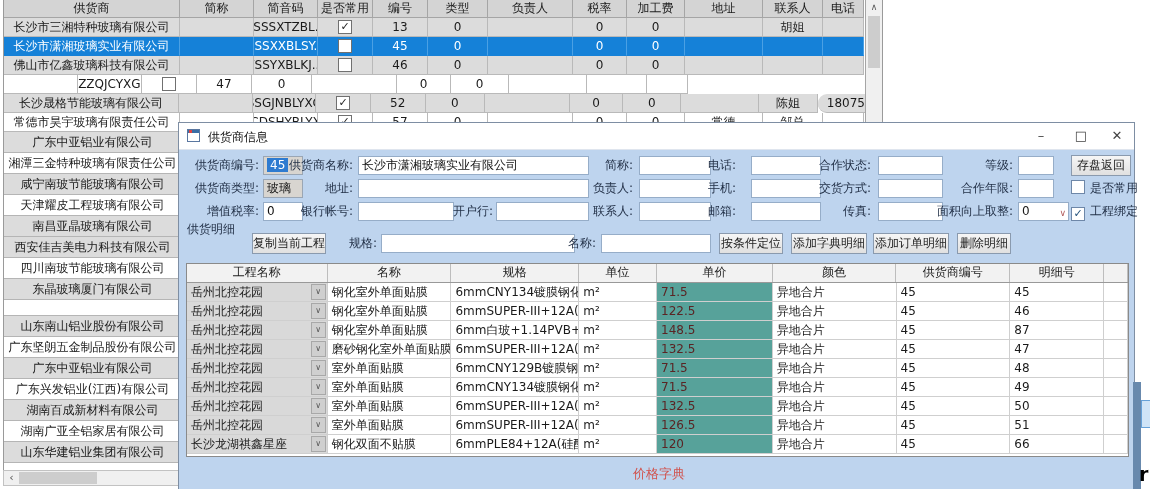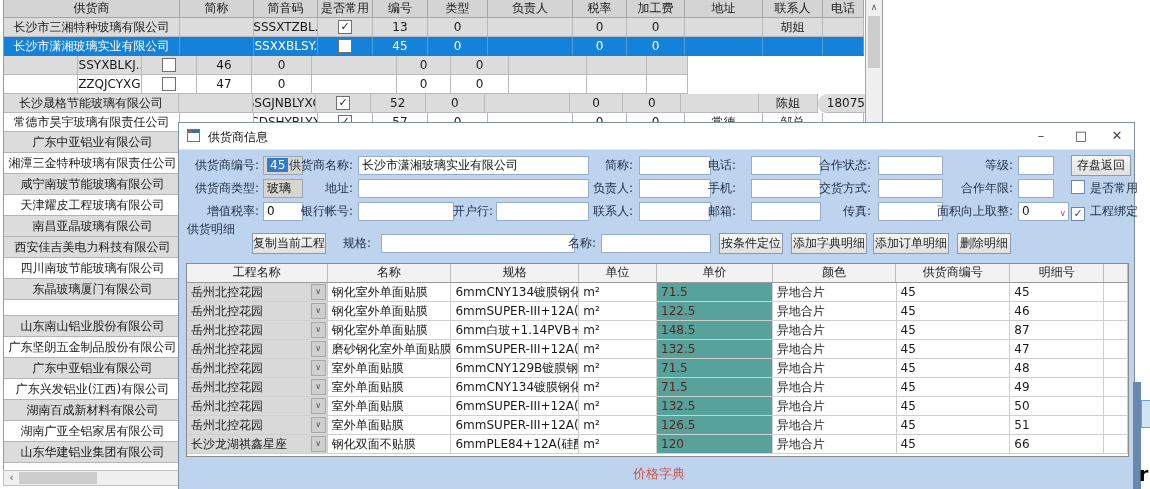--- a/index.html
+++ b/index.html
@@ -134,20 +134,21 @@
         <div class="td" style="width: 55px;">45</div>
         <div class="td" style="width: 60px;">0</div>
         <div class="td" style="width: 85px;"></div>
         <div class="td" style="width: 54px;">0</div>
         <div class="td" style="width: 58px;">0</div>
         <div class="td" style="width: 78px;"></div>
         <div class="td" style="width: 60px;"></div>
         <div class="td" style="width: 41px;"></div>
       </div>
       <div class="tr gray">
+        <div class="td" style="width: 176px;">佛山市亿鑫玻璃科技有限公司</div>
         <div class="td" style="width: 74px;"></div>
         <div class="td" style="width: 64px;">FSSYXBLKJ...</div>
         <div class="td" style="width: 55px;">
           <div class="cb"></div>
         </div>
         <div class="td" style="width: 55px;">46</div>
         <div class="td" style="width: 60px;">0</div>
         <div class="td" style="width: 85px;"></div>
         <div class="td" style="width: 54px;">0</div>
         <div class="td" style="width: 58px;">0</div>
@@ -279,21 +280,21 @@
     <div class="lbl" style="left:517px;top:79px;width:40px;">邮箱:</div>
     <div class="ibox" style="left:572px;top:79px;width:70px;"></div>
     <div class="lbl" style="left:622px;top:79px;width:70px;">传真:</div>
     <div class="ibox" style="left:699px;top:79px;width:65px;"></div>
     <div class="lbl" style="left:734px;top:79px;width:100px;">面积向上取整:</div>
     <div class="combo" style="left:839px;top:79px;width:51px;"><span>0</span><span class="ca">∨</span></div>
     <div class="ckrow" style="left:892px;top:79px;"><span class="ckb">✓</span><span>工程绑定</span></div>
 
     <div class="seclabel" style="left:8px;top:98px;">供货明细</div>
     <div class="btn" style="left:73px;top:110px;width:74px;">复制当前工程</div>
-    <div class="lbl" style="left:156px;top:111px;width:36px;">规格:</div>
+    <div class="lbl" style="left:162px;top:111px;width:36px;">规格:</div>
     <div class="ibox" style="left:202px;top:111px;width:194px;"></div>
     <div class="lbl" style="left:381px;top:111px;width:36px;">名称:</div>
     <div class="ibox" style="left:422px;top:111px;width:110px;"></div>
     <div class="btn" style="left:540px;top:110px;width:64px;">按条件定位</div>
     <div class="btn" style="left:612px;top:110px;width:76px;">添加字典明细</div>
     <div class="btn" style="left:694px;top:110px;width:76px;">添加订单明细</div>
     <div class="btn" style="left:778px;top:110px;width:54px;">删除明细</div>
 
     <div class="dgrid" id="dgrid">
         <div class="dg-h">

